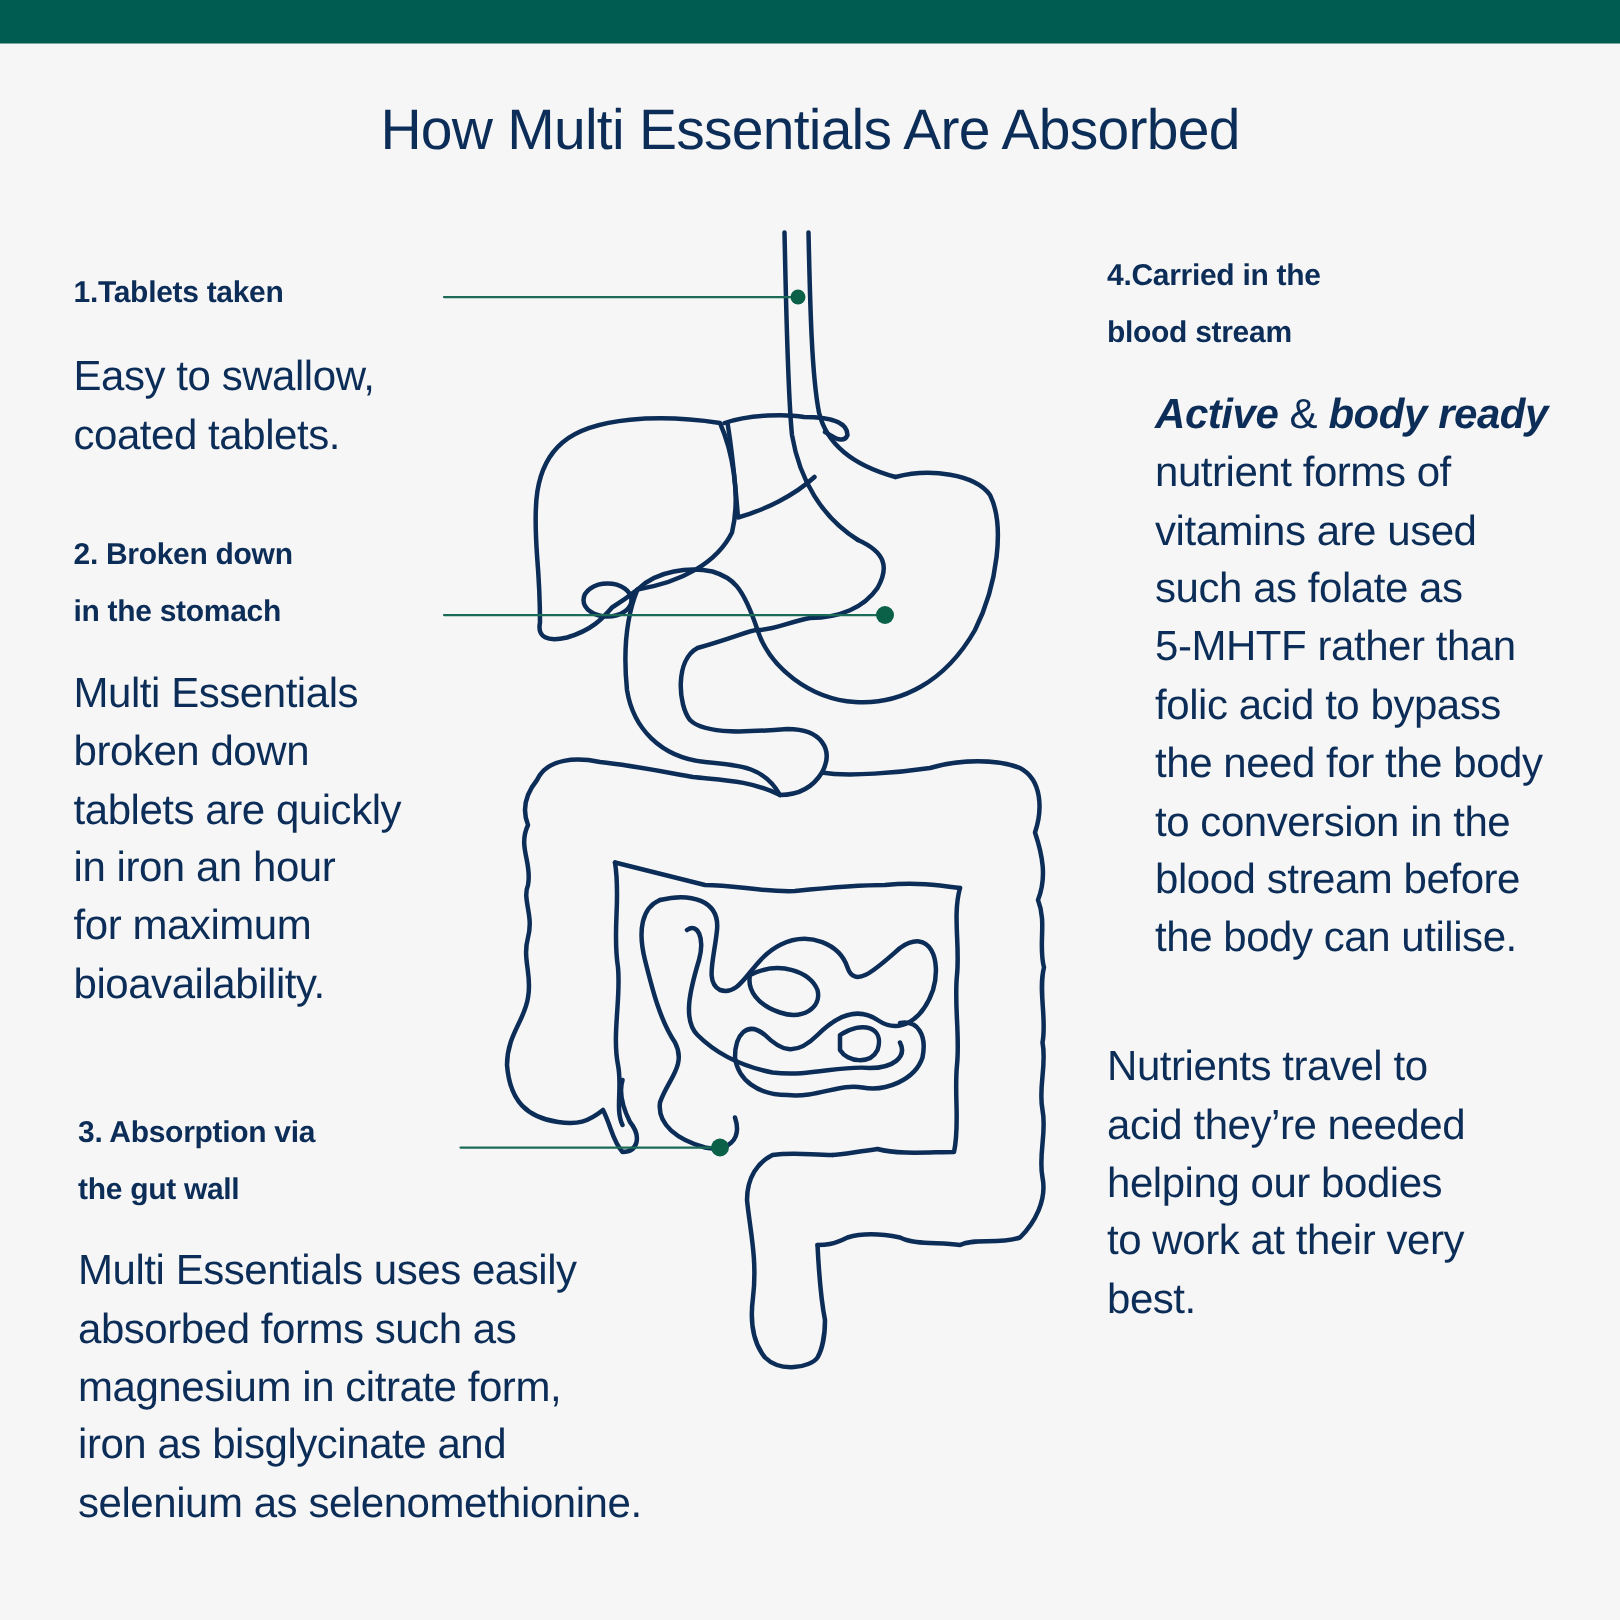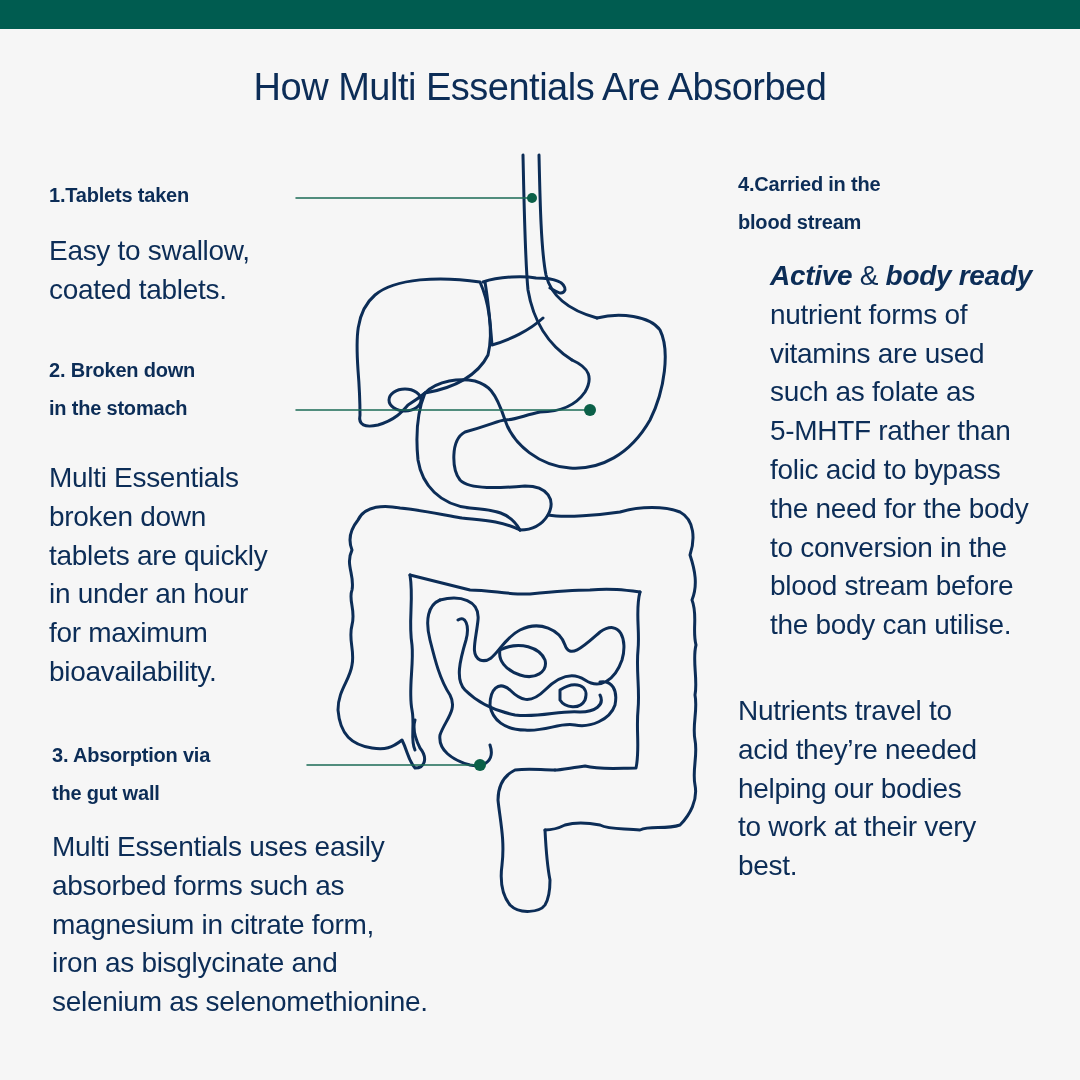--- a/index.html
+++ b/index.html
@@ -75,25 +75,25 @@
     <div>Easy to swallow,</div>
     <div>coated tablets.</div>
   </div>
 </div>
 
 <div class="block" style="left:49px; top:351px;">
   <div class="heading">
     <div>2. Broken down</div>
     <div>in the stomach</div>
   </div>
-  <div class="body" style="margin-top:32px;">
+  <div class="body" style="margin-top:16px;">
     <div>Multi Essentials</div>
     <div>broken down</div>
     <div>tablets are quickly</div>
-    <div>in under an hour</div>
+    <div>in iron an hour</div>
     <div>for maximum</div>
     <div>bioavailability.</div>
   </div>
 </div>
 
 <div class="block" style="left:52px; top:736px;">
   <div class="heading">
     <div><span>3.</span><span class="regular"> Absorption </span><span>via</span></div>
     <div>the gut wall</div>
   </div>

